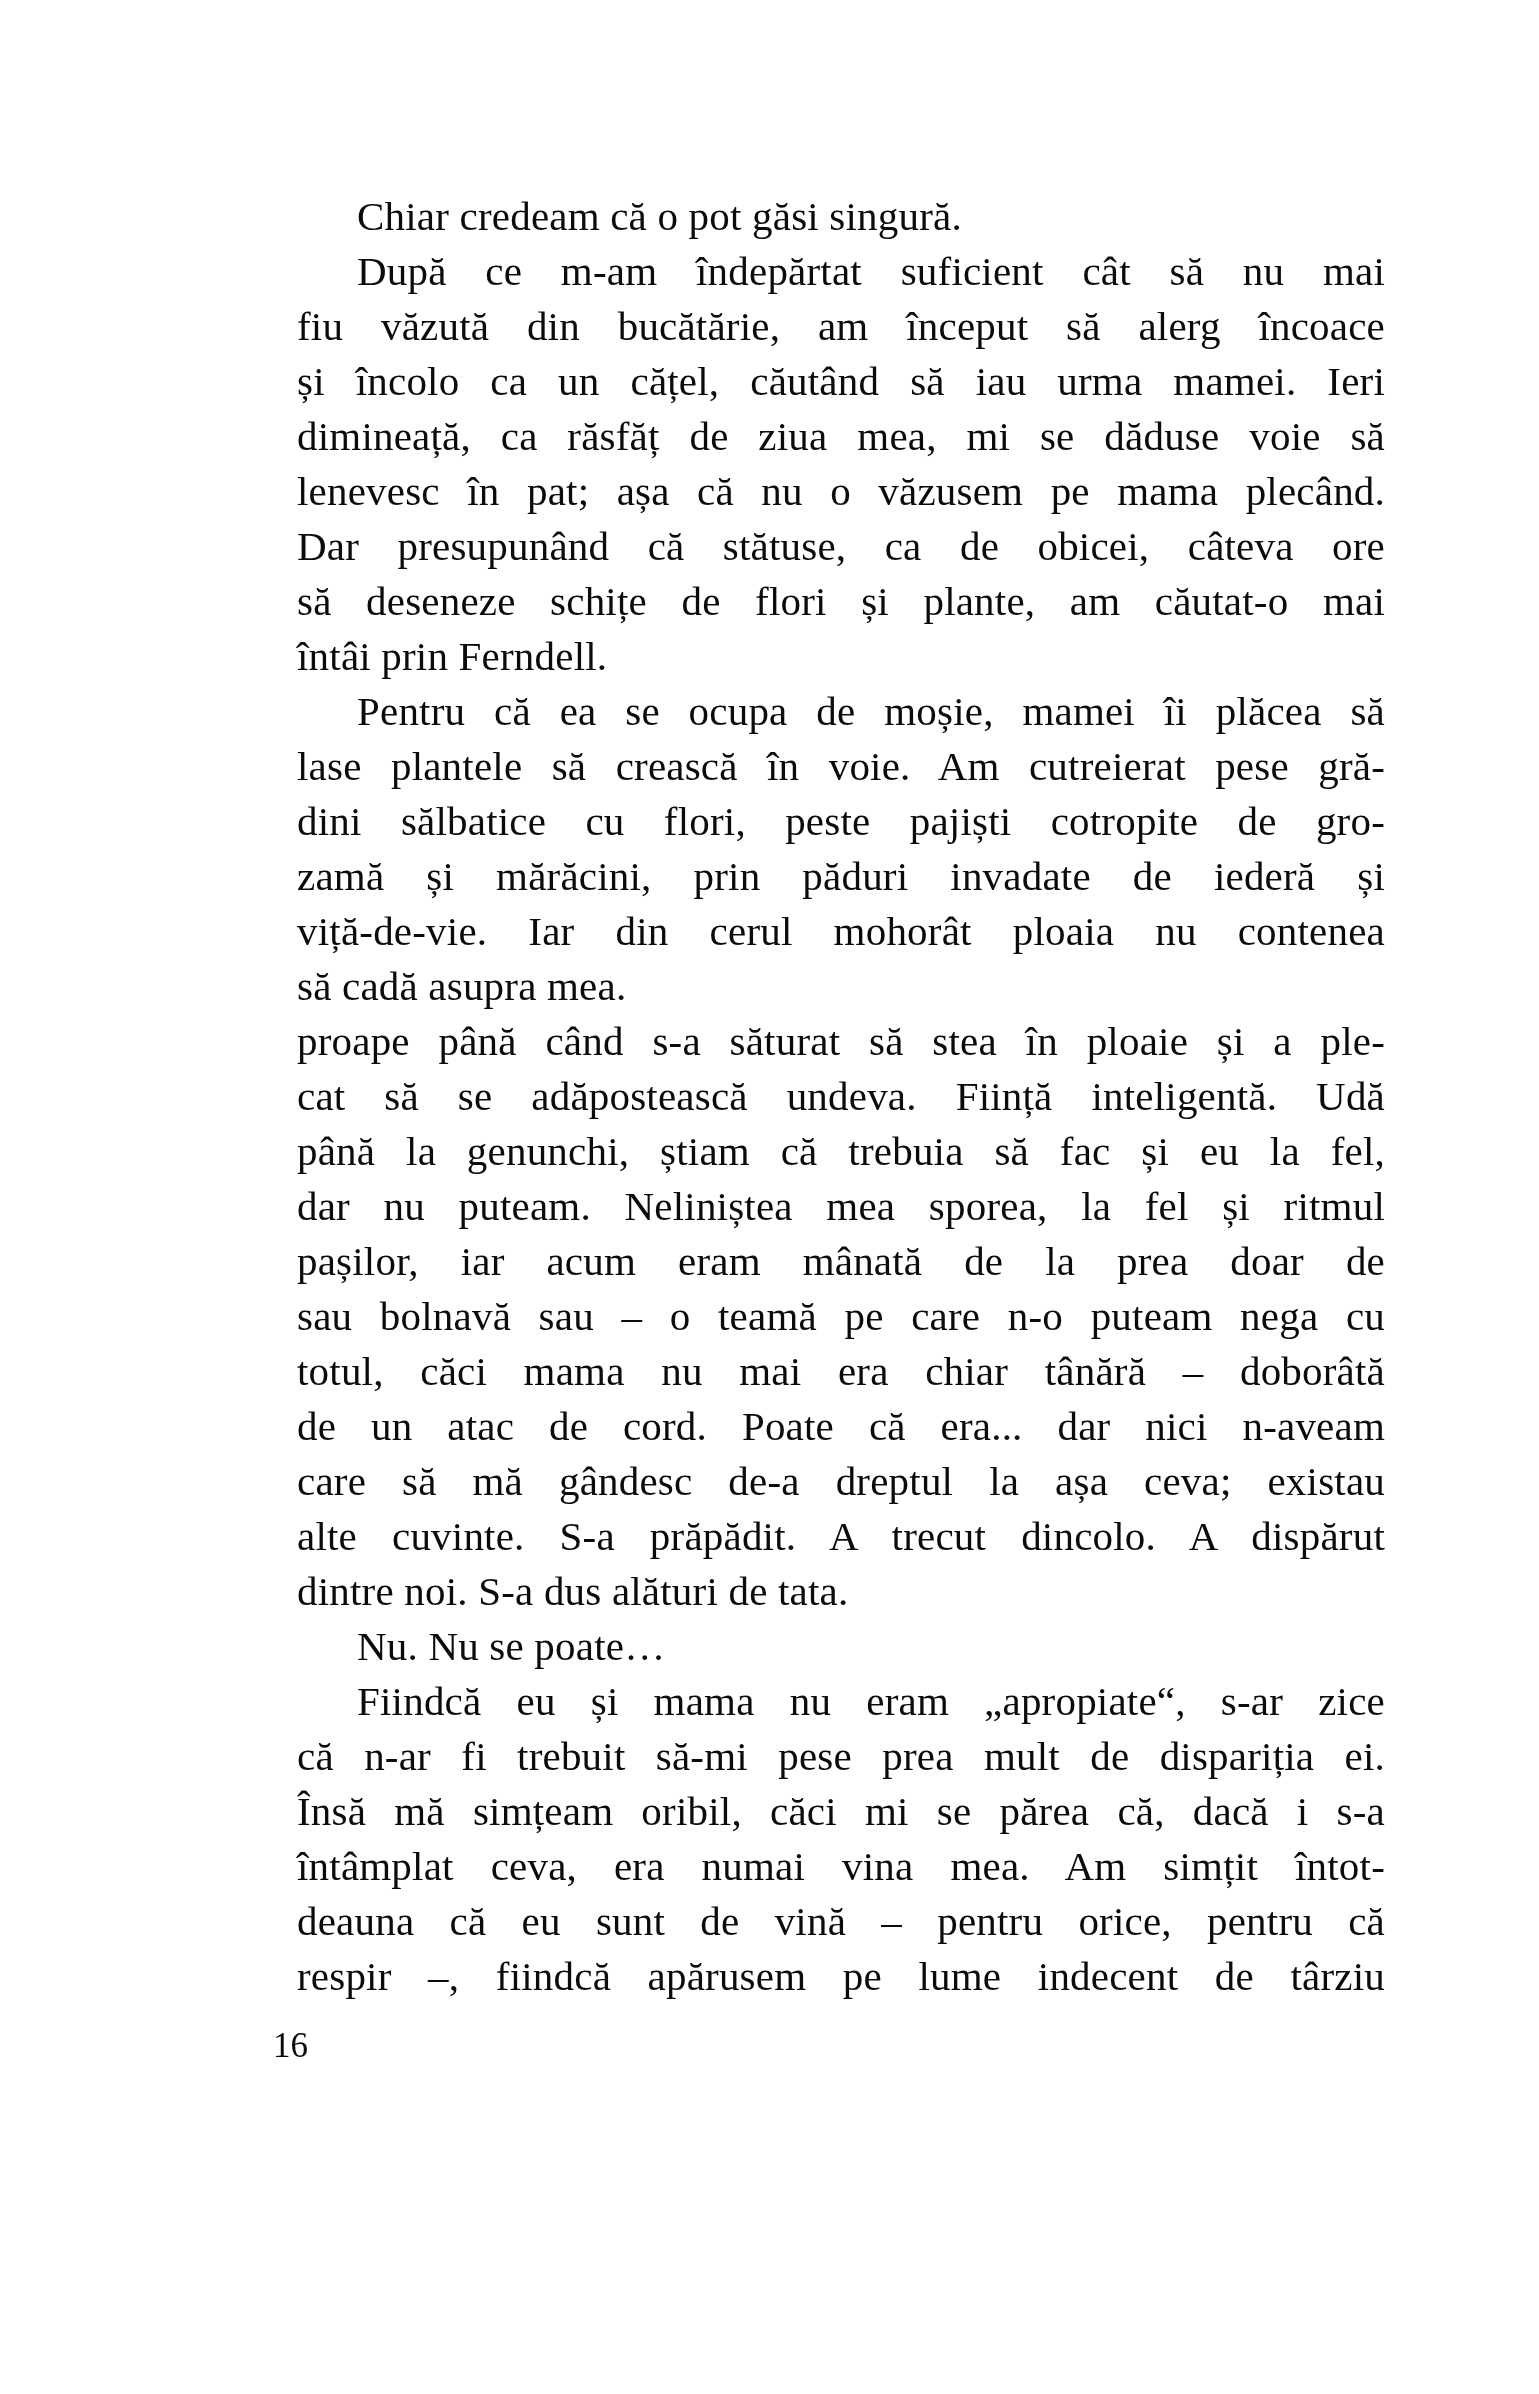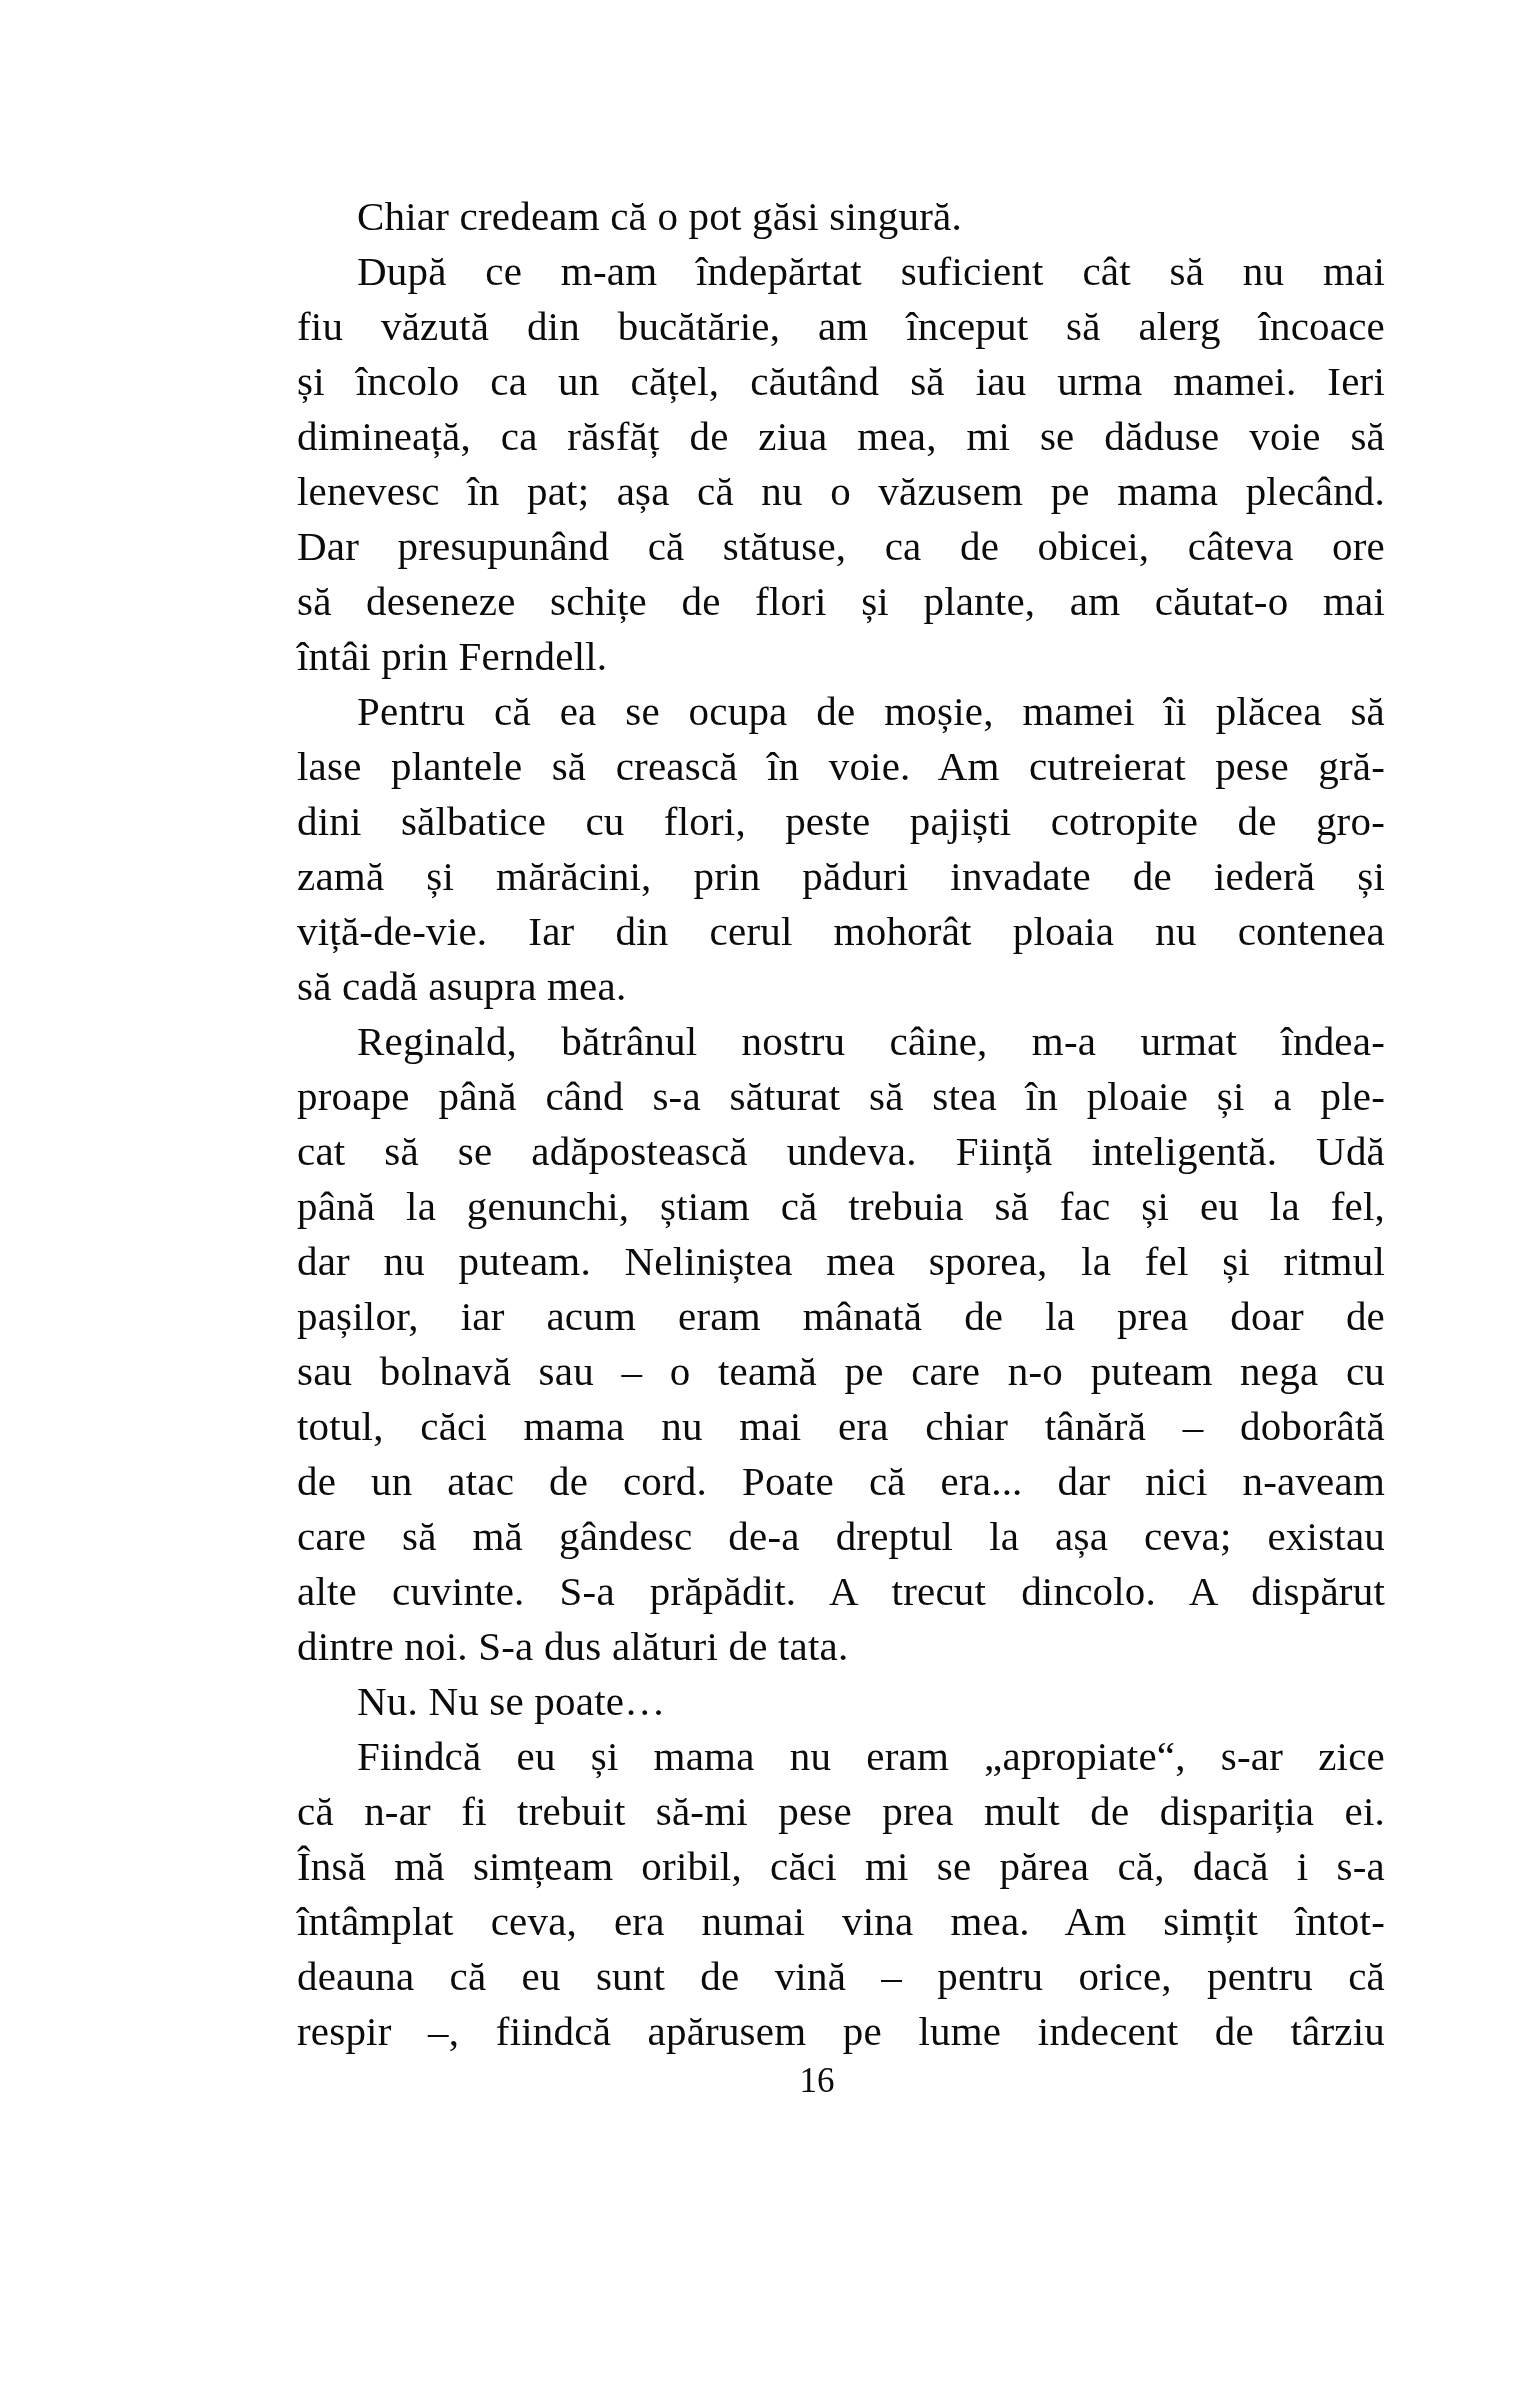--- a/index.html
+++ b/index.html
@@ -33,23 +33,23 @@
   .line.end {
     text-align: left;
     text-align-last: left;
   }
   .line.indent {
     text-indent: 60px;
   }
   .line.italic {
   }
   .folio {
-    margin-top: 2px;
+    margin-top: 22px;
     width: 1088px;
-    text-align: center;
+    text-align: left;
     font-size: 35px;
     line-height: 39px;
     font-variant-numeric: oldstyle-nums;
   }
 </style>
 </head>
 <body>
 
 <div class="page">
   <div class="text-block">
@@ -61,21 +61,20 @@
       <div class="line">lenevesc în pat; așa că nu o văzusem pe mama plecând.</div>
       <div class="line">Dar presupunând că stătuse, ca de obicei, câteva ore</div>
       <div class="line">să deseneze schițe de flori și plante, am căutat-o mai</div>
       <div class="line end">întâi prin Ferndell.</div>
       <div class="line indent">Pentru că ea se ocupa de moșie, mamei îi plăcea să</div>
       <div class="line">lase plantele să crească în voie. Am cutreierat pese gră-</div>
       <div class="line">dini sălbatice cu flori, peste pajiști cotropite de gro-</div>
       <div class="line">zamă și mărăcini, prin păduri invadate de iederă și</div>
       <div class="line">viță-de-vie. Iar din cerul mohorât ploaia nu contenea</div>
       <div class="line end">să cadă asupra mea.</div>
-      <div class="line indent">Reginald, bătrânul nostru câine, m-a urmat îndea-</div>
       <div class="line">proape până când s-a săturat să stea în ploaie și a ple-</div>
       <div class="line">cat să se adăpostească undeva. Ființă inteligentă. Udă</div>
       <div class="line">până la genunchi, știam că trebuia să fac și eu la fel,</div>
       <div class="line">dar nu puteam. Neliniștea mea sporea, la fel și ritmul</div>
       <div class="line">pașilor, iar acum eram mânată de la prea doar de</div>
       <div class="line">sau bolnavă sau – o teamă pe care n-o puteam nega cu</div>
       <div class="line">totul, căci mama nu mai era chiar tânără – doborâtă</div>
       <div class="line">de un atac de cord. Poate că era... dar nici n-aveam</div>
       <div class="line">care să mă gândesc de-a dreptul la așa ceva; existau</div>
       <div class="line">alte cuvinte. S-a prăpădit. A trecut dincolo. A dispărut</div>

